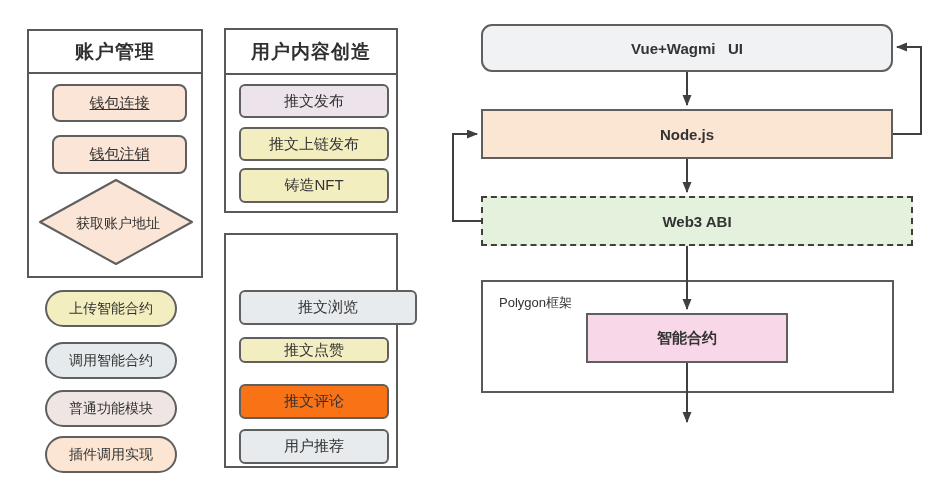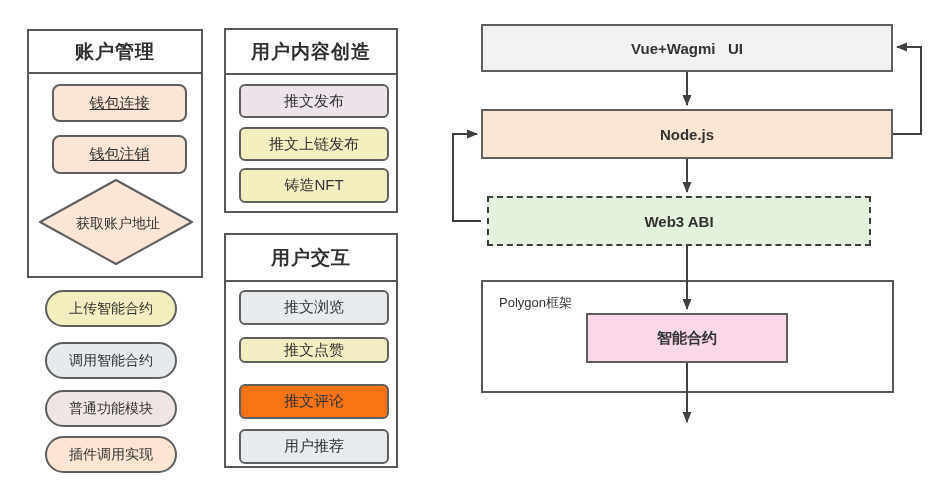--- a/index.html
+++ b/index.html
@@ -57,32 +57,31 @@
   <div class="node pill" style="left: 45px; top: 436px; width: 132px; height: 37px; background: rgb(252, 229, 211);">插件调用实现</div>
 
   <div class="frame" style="left:224px;top:28px;width:174px;height:185px;">
     <div class="frame-title" style="height:45px;">用户内容创造</div>
     <div class="node soft" style="left: 13px; top: 54px; width: 150px; height: 34px; background: rgb(236, 228, 234);">推文发布</div>
     <div class="node soft" style="left: 13px; top: 97px; width: 150px; height: 34px; background: rgb(243, 238, 192);">推文上链发布</div>
     <div class="node soft" style="left: 13px; top: 138px; width: 150px; height: 35px; background: rgb(243, 238, 192);">铸造NFT</div>
   </div>
 
   <div class="frame" style="left:224px;top:233px;width:174px;height:235px;">
-    <div class="frame-title" style="height:47px;">用户交互</div>
-    <div class="node soft" style="left: 13px; top: 55px; width: 150px; height: 35px; background: rgb(231, 235, 238);">推文浏览</div>
+    <div class="node soft" style="left: 13px; top: 55px; width: 178px; height: 35px; background: rgb(231, 235, 238);">推文浏览</div>
     <div class="node soft" style="left: 13px; top: 102px; width: 150px; height: 26px; background: rgb(243, 238, 194);">推文点赞</div>
     <div class="node soft" style="left: 13px; top: 149px; width: 150px; height: 35px; background: #f97316;">推文评论</div>
     <div class="node soft" style="left: 13px; top: 194px; width: 150px; height: 35px; background: rgb(231, 235, 238);">用户推荐</div>
   </div>
 
-  <div class="node flow" style="left: 481px; top: 24px; width: 412px; height: 48px; background: rgb(241, 242, 243);">Vue+Wagmi&nbsp;&nbsp;&nbsp;UI</div>
+  <div class="node flow" style="left: 481px; top: 24px; width: 412px; height: 48px; background: rgb(241, 242, 243); border-radius: 11px;">Vue+Wagmi&nbsp;&nbsp;&nbsp;UI</div>
 
   <div class="node flow" style="left: 481px; top: 109px; width: 412px; height: 50px; background: rgb(251, 229, 211);">Node.js</div>
 
-  <div class="node flow dashed" style="left: 481px; top: 196px; width: 384px; height: 50px; background: rgb(228, 241, 220); margin-left: 6px;">Web3 ABI</div>
+  <div class="node flow dashed" style="left: 481px; top: 196px; width: 432px; height: 50px; background: rgb(228, 241, 220);">Web3 ABI</div>
 
   <div class="frame" style="left:481px;top:280px;width:413px;height:113px;">
     <div class="polygon-label">Polygon框架</div>
   </div>
 
   <div class="node flow" style="left: 586px; top: 313px; width: 202px; height: 50px; background: rgb(248, 216, 232);">智能合约</div>
 
 
   <svg id="overlay" width="944" height="500" viewBox="0 0 944 500">
     <defs>

